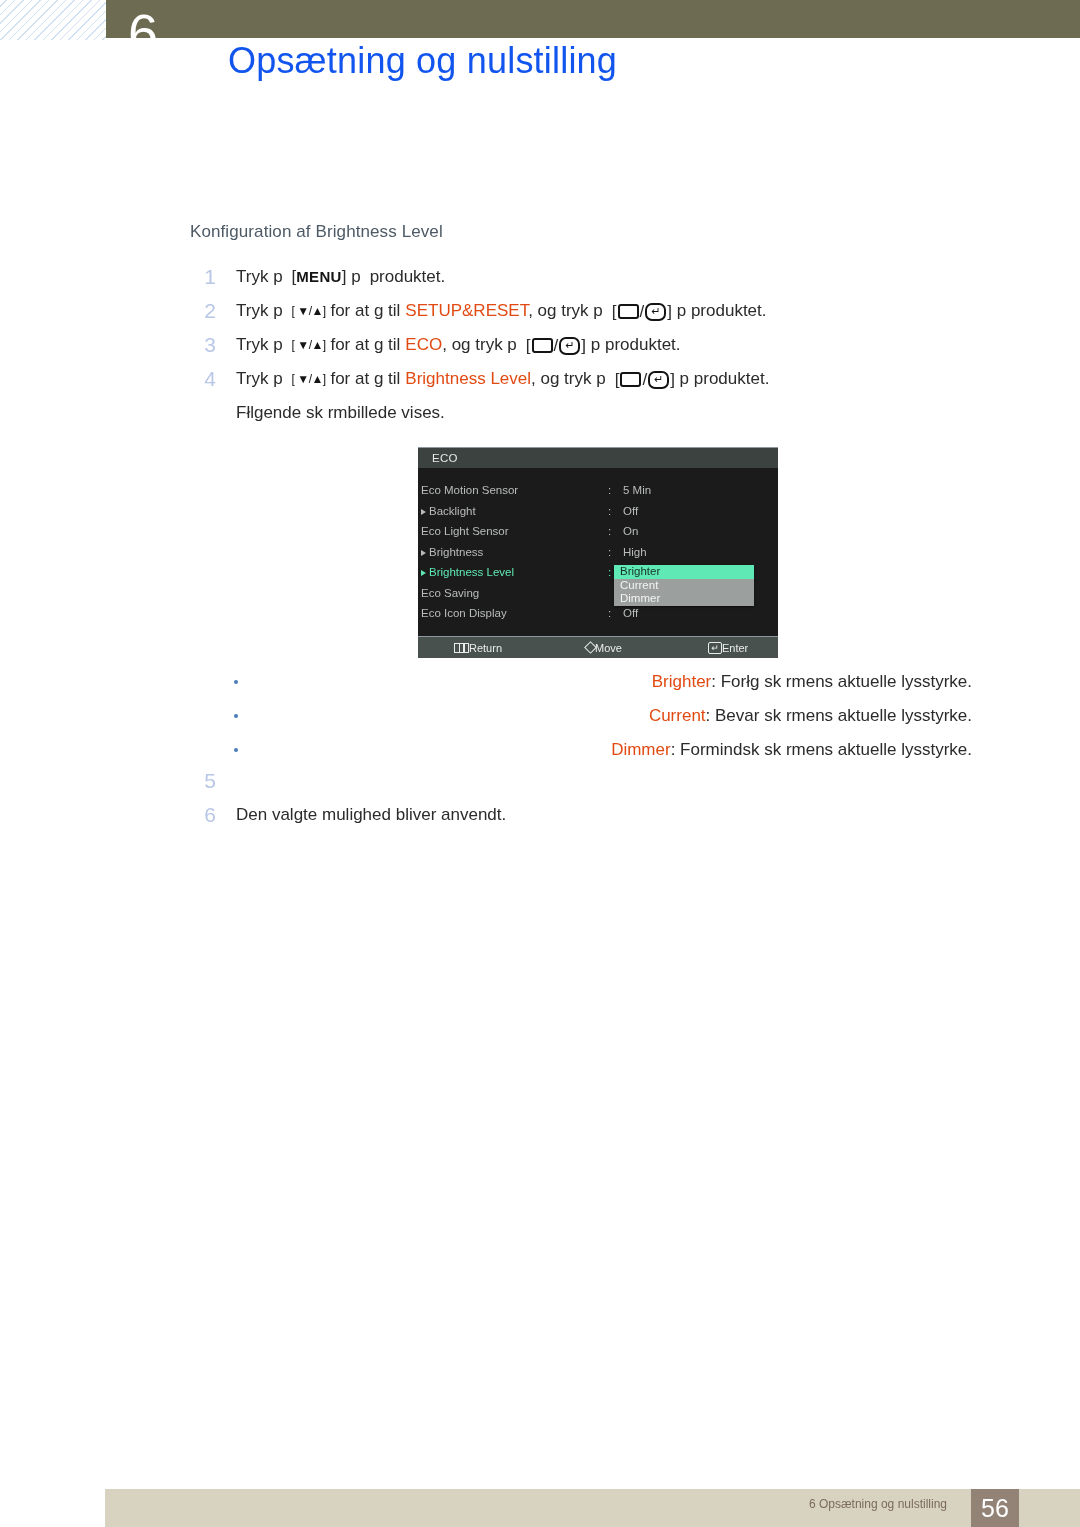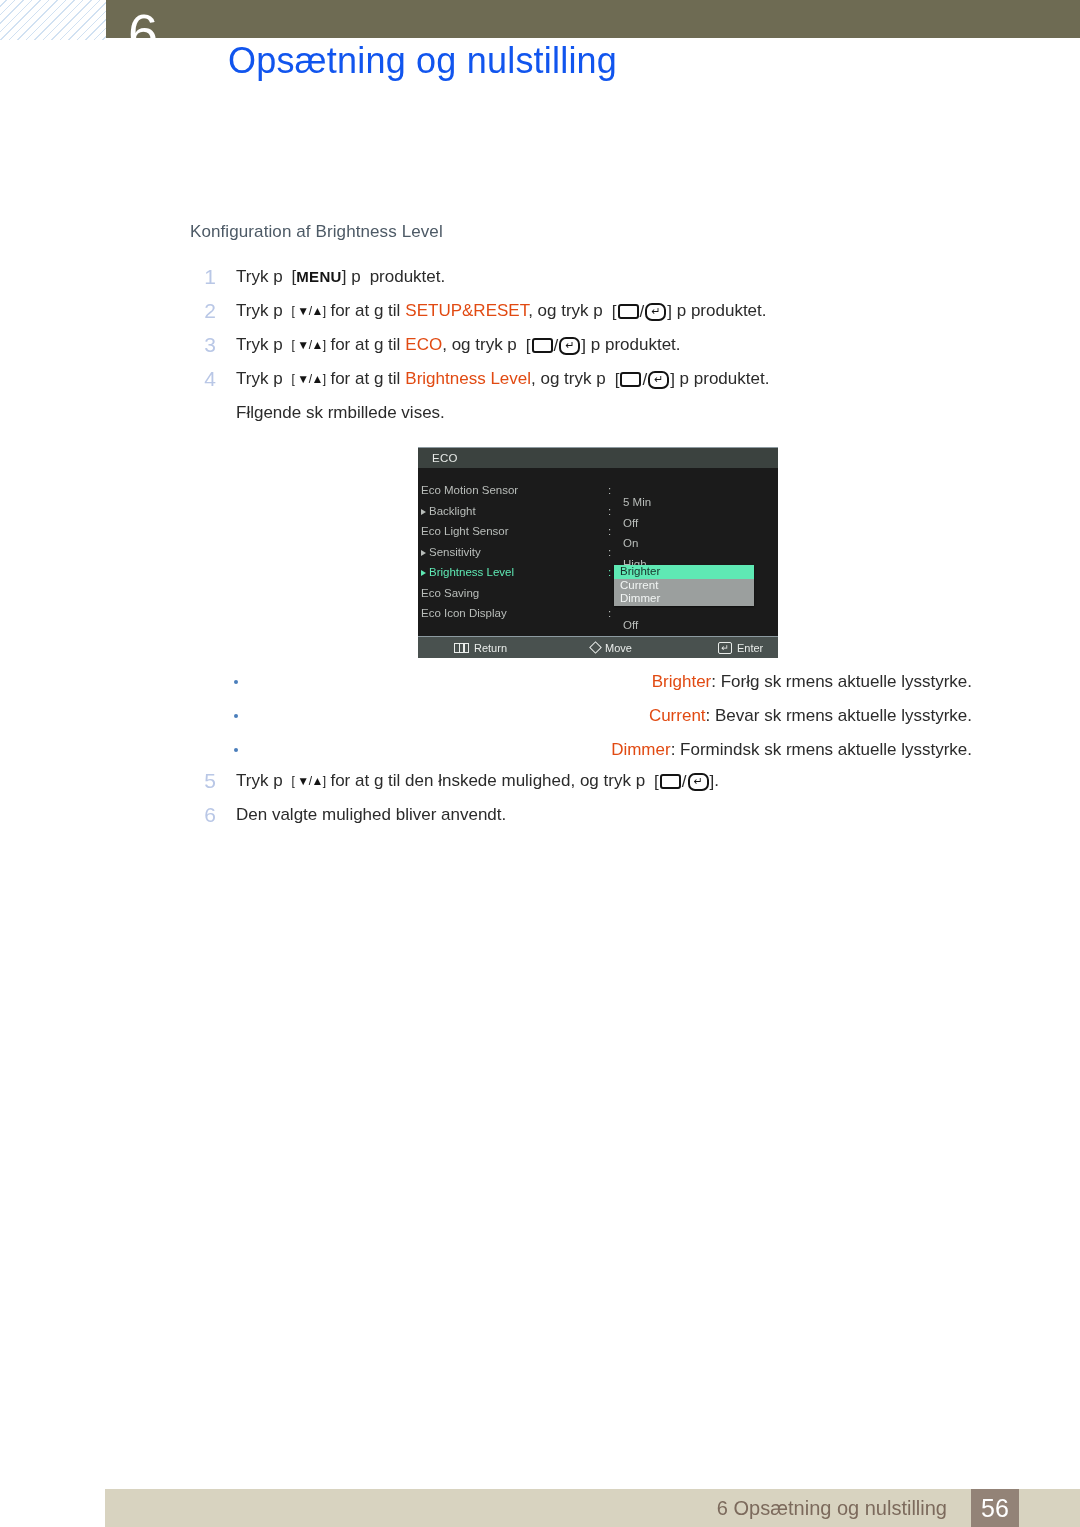--- a/index.html
+++ b/index.html
@@ -200,21 +200,20 @@
   }
   .osd-row.active { color: #5fe9b4; }
   .osd-row.active .tri { border-left-color: #5fe9b4; }
   .osd-row .colon {
     position: absolute;
     left: 190px;
   }
   .osd-row .val {
     position: absolute;
     left: 205px;
-    margin-top: 12px;
   }
 
   .osd-dropdown {
     position: absolute;
     left: 196px;
     top: 117px;
     width: 140px;
     background: #9b9f9e;
     z-index: 5;
     box-shadow: 0 1px 2px rgba(0,0,0,.5);
@@ -241,21 +240,20 @@
     border-top: 1px solid #8d9aa0;
     box-sizing: border-box;
     display: flex;
     align-items: center;
     color: #e9ecea;
     font-size: 11px;
   }
   .foot-cell {
     display: flex;
     align-items: center;
-    gap: 5px;
     white-space: nowrap;
   }
   .foot-cell.c1 { margin-left: 36px; }
   .foot-cell.c2 { margin-left: 84px; }
   .foot-cell.c3 { margin-left: 86px; }
   .ic-bars {
     display: inline-block;
     width: 15px; height: 10px;
     border: 1.5px solid #e9ecea;
     box-sizing: border-box;
@@ -341,21 +339,21 @@
     background: #938377;
     color: #ffffff;
     font-size: 25px;
     line-height: 38px;
     text-align: center;
   }
   .footer-label {
     position: absolute;
     left: 625px;
     top: 1497px;
-    font-size: 20px;
+    font-size: 12px;
     color: #7c6a5c;
     white-space: nowrap;
   }
 </style>
 </head>
 <body>
 
 <div class="hatch"></div>
 <div class="olive-bar"></div>
 <div class="chapter-num">6</div>
@@ -420,21 +418,21 @@
       <span class="val">Off</span>
     </div>
 
     <div class="osd-row">
       <span>Eco Light Sensor</span>
       <span class="colon">:</span>
       <span class="val">On</span>
     </div>
 
     <div class="osd-row">
-      <span class="tri"></span><span>Sensitivity</span>
+      <span class="tri"></span><span>Brightness</span>
       <span class="colon">:</span>
       <span class="val">High</span>
     </div>
 
     <div class="osd-row active">
       <span class="tri"></span><span>Brightness Level</span>
       <span class="colon">:</span>
       <span class="val"></span>
     </div>
 
@@ -481,24 +479,20 @@
     <span class="hl">Current</span><span>: Bevar sk rmens aktuelle lysstyrke.</span>
   </div>
   <div class="bullet">
     <span class="hl">Dimmer</span><span>: Formindsk sk rmens aktuelle lysstyrke.</span>
   </div>
 </div>
 
 <div class="steps2">
   <div class="step">
     <div class="step-num">5</div>
-    <div class="step-text">
-      <span>Tryk p</span><span class="gap"></span><span class="arrows">[ ▼/▲]</span>
-      <span>for at g  til den łnskede mulighed, og tryk p</span><span class="gap"></span><span class="key-grp">[<span class="ico-rect"></span>/<span class="ico-enter">↵</span>]</span><span>.</span>
-    </div>
   </div>
 
   <div class="step">
     <div class="step-num">6</div>
     <div class="step-text">Den valgte mulighed bliver anvendt.</div>
   </div>
 </div>
 
 <div class="footer-bar"></div>
 <div class="footer-label" style="left:auto; right:133px;">6 Opsætning og nulstilling</div>

